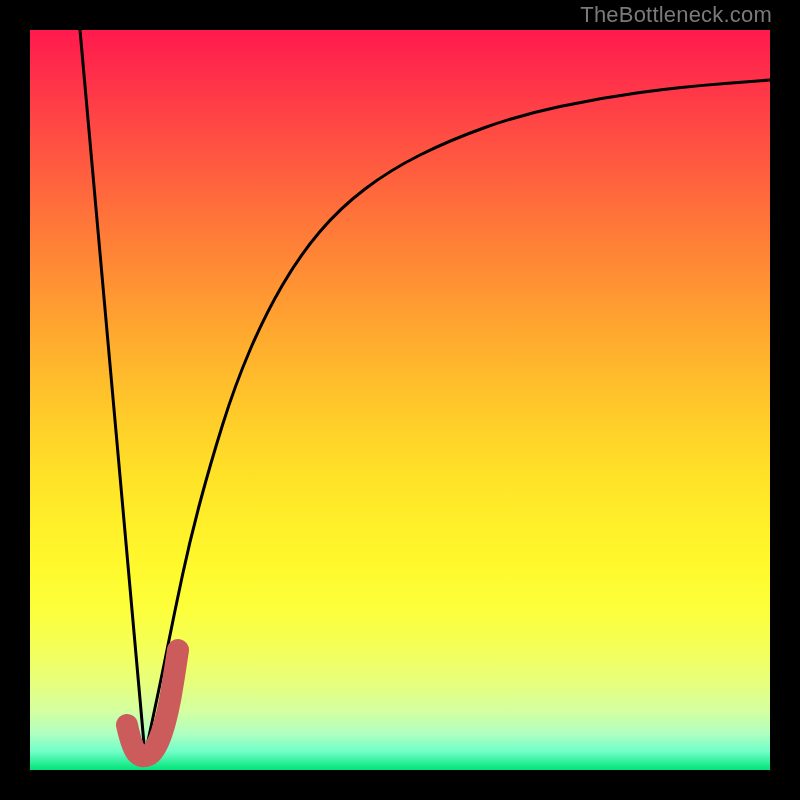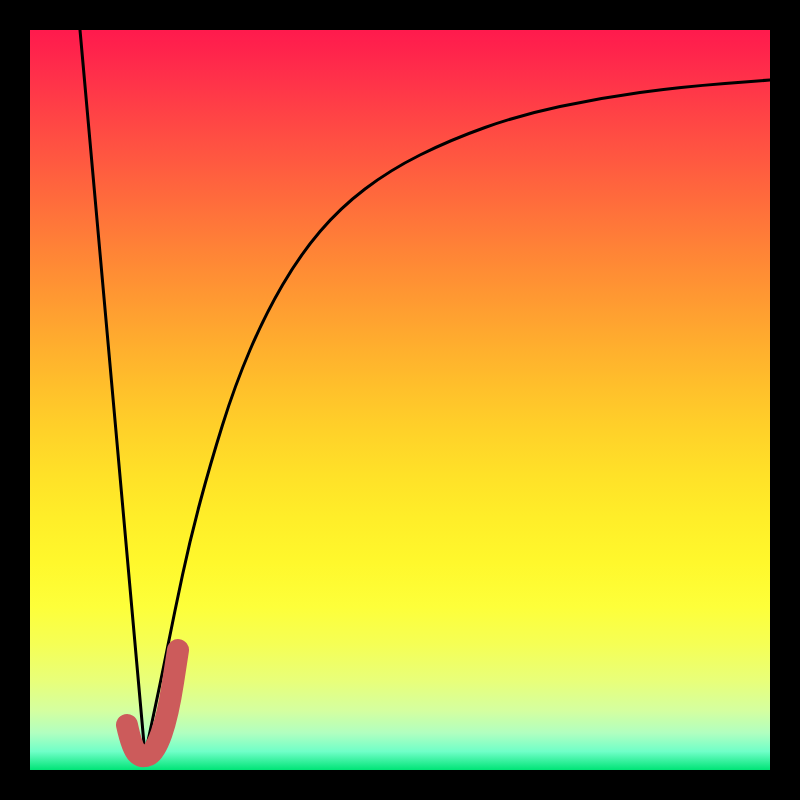--- a/index.html
+++ b/index.html
@@ -62,20 +62,21 @@
     font-size: 22px;
     color: #7a7a7a;
     font-weight: 500;
     letter-spacing: 0.2px;
   }
 </style>
 </head>
 <body>
 <div class="outer">
 
+  <div class="watermark">TheBottleneck.com</div>
 
   <div class="plot">
     <div class="gradient"></div>
     <svg class="curve" viewBox="0 0 740 740" preserveAspectRatio="none">
 
       <path id="left-line" fill="none" stroke="#000000" stroke-width="3" stroke-linecap="round" d="M50 0 L115 725"></path>
       <path id="right-curve" fill="none" stroke="#000000" stroke-width="3" stroke-linecap="round" d="M115 725 Q130 655 137.5 617.5 Q145 580 152.5 545 Q160 510 170 472.5 Q180 435 192.5 395 Q205 355 220 320 Q235 285 252.5 255 Q270 225 290 201.5 Q310 178 335 159 Q360 140 390 125 Q420 110 455 97.5 Q490 85 530 76.5 Q570 68 610 62.5 Q650 57 695 53.5 T740 50"></path>
 
       <path id="j-marker" fill="none" stroke="#cc5b5b" stroke-width="22" stroke-linecap="round" stroke-linejoin="round" d="M97 695 Q102 718 107 723 Q112 728 118.5 725 Q125 722 131.5 703.5 Q138 685 143 652.5 T148 620"></path>
     </svg>

